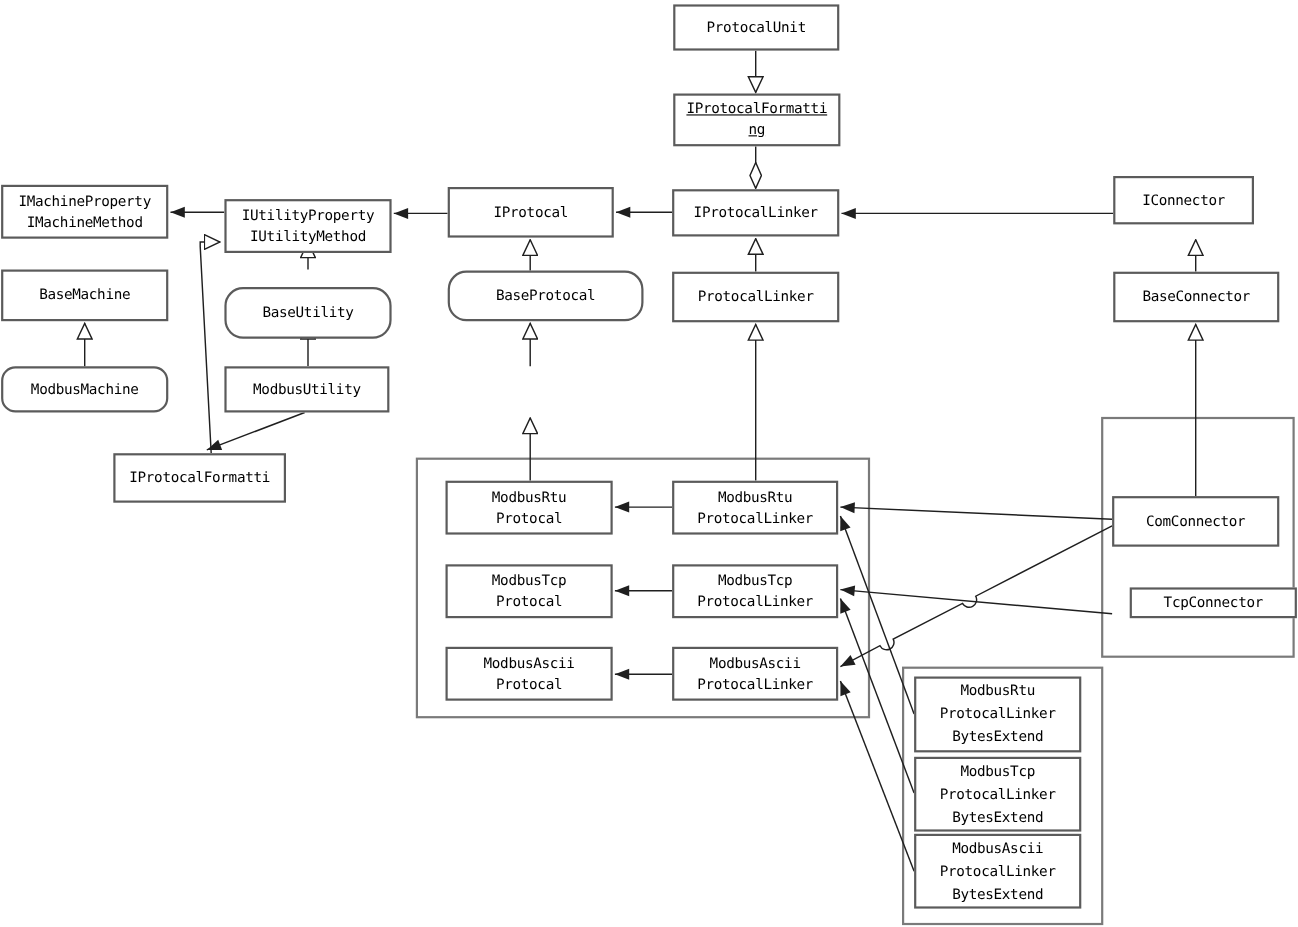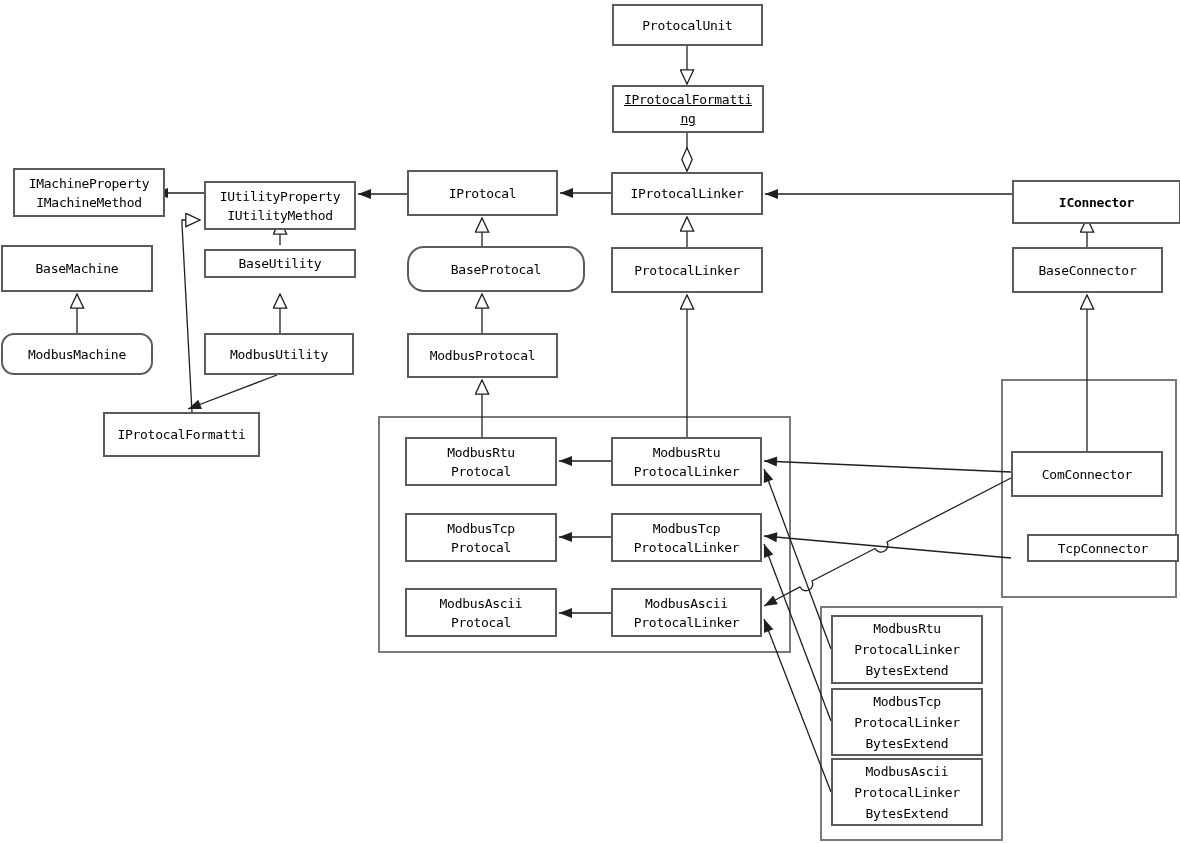--- a/index.html
+++ b/index.html
@@ -85,34 +85,33 @@
       <line x1="831" y1="649" x2="764" y2="469" marker-end="url(#mSolid)"></line>
       <line x1="831" y1="721" x2="764" y2="544" marker-end="url(#mSolid)"></line>
       <line x1="831" y1="792" x2="764" y2="619" marker-end="url(#mSolid)"></line>
     </g>
   </svg>
 
   <div class="node" style="left:612px;top:4px;width:151px;height:42px;">ProtocalUnit</div>
   <div class="node" style="left:612px;top:85px;width:152px;height:48px;text-decoration:underline;">IProtocalFormatti
 ng</div>
   <div class="node" style="left:611px;top:172px;width:152px;height:43px;">IProtocalLinker</div>
-  <div class="node" style="left:1px;top:168px;width:152px;height:49px;margin-left:12px;">IMachineProperty
+  <div class="node" style="left:1px;top:168px;width:152px;height:49px;">IMachineProperty
 IMachineMethod</div>
   <div class="node" style="left:204px;top:169px;width:152px;height:49px;margin-top:12px;">IUtilityProperty
 IUtilityMethod</div>
   <div class="node" style="left:1px;top:245px;width:152px;height:47px;">BaseMachine</div>
-  <div class="node" style="left:204px;top:249px;width:152px;height:29px;">BaseUtility</div>
+  <div class="node" style="left:204px;top:261px;width:152px;height:47px;border-radius:17px;">BaseUtility</div>
   <div class="node" style="left:1px;top:333px;width:152px;height:42px;border-radius:13px;">ModbusMachine</div>
   <div class="node" style="left:204px;top:333px;width:150px;height:42px;">ModbusUtility</div>
   <div class="node" style="left:103px;top:412px;width:157px;height:45px;">IProtocalFormatti</div>
   <div class="node" style="left:407px;top:170px;width:151px;height:46px;">IProtocal</div>
   <div class="node" style="left:407px;top:246px;width:178px;height:46px;border-radius:17px;">BaseProtocal</div>
-  <div class="node" style="left:407px;top:333px;width:151px;height:45px;">ModbusProtocal</div>
   <div class="node" style="left:611px;top:247px;width:152px;height:46px;">ProtocalLinker</div>
-  <div class="node" style="left:1012px;top:180px;width:169px;height:44px;font-weight:bold;">IConnector</div>
+  <div class="node" style="left:1012px;top:160px;width:128px;height:44px;">IConnector</div>
   <div class="node" style="left:1012px;top:247px;width:151px;height:46px;">BaseConnector</div>
   <div class="node" style="left:1011px;top:451px;width:152px;height:46px;text-align:right;">ComConnector</div>
   <div class="node" style="left:1011px;top:534px;width:152px;height:28px;margin-left:16px;">TcpConnector</div>
   <div class="node" style="left:405px;top:437px;width:152px;height:49px;">ModbusRtu
 Protocal</div>
   <div class="node" style="left:611px;top:437px;width:151px;height:49px;">ModbusRtu
 ProtocalLinker</div>
   <div class="node" style="left:405px;top:513px;width:152px;height:49px;">ModbusTcp
 Protocal</div>
   <div class="node" style="left:611px;top:513px;width:151px;height:49px;">ModbusTcp

